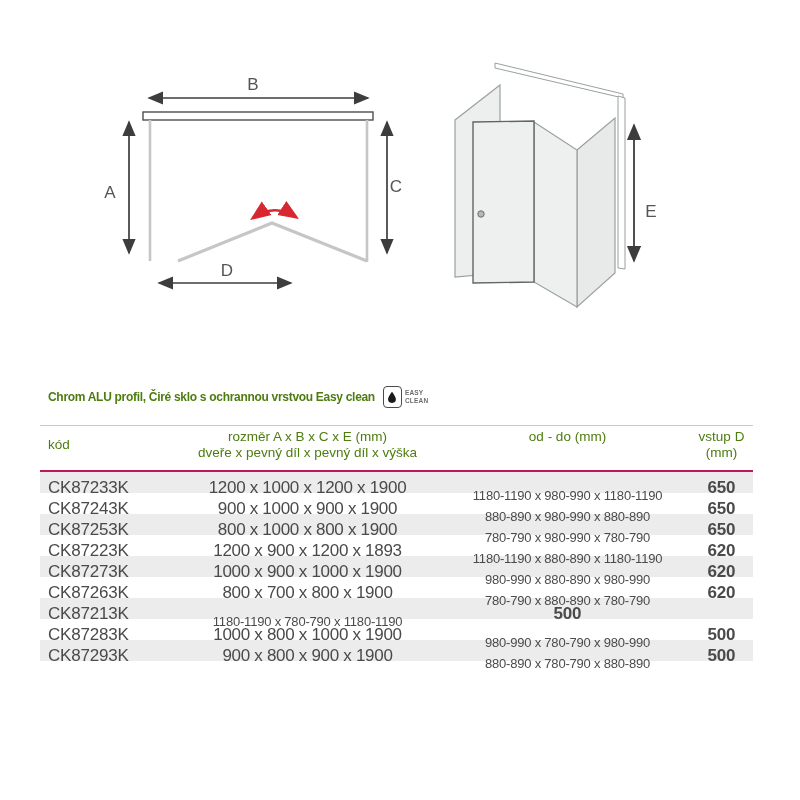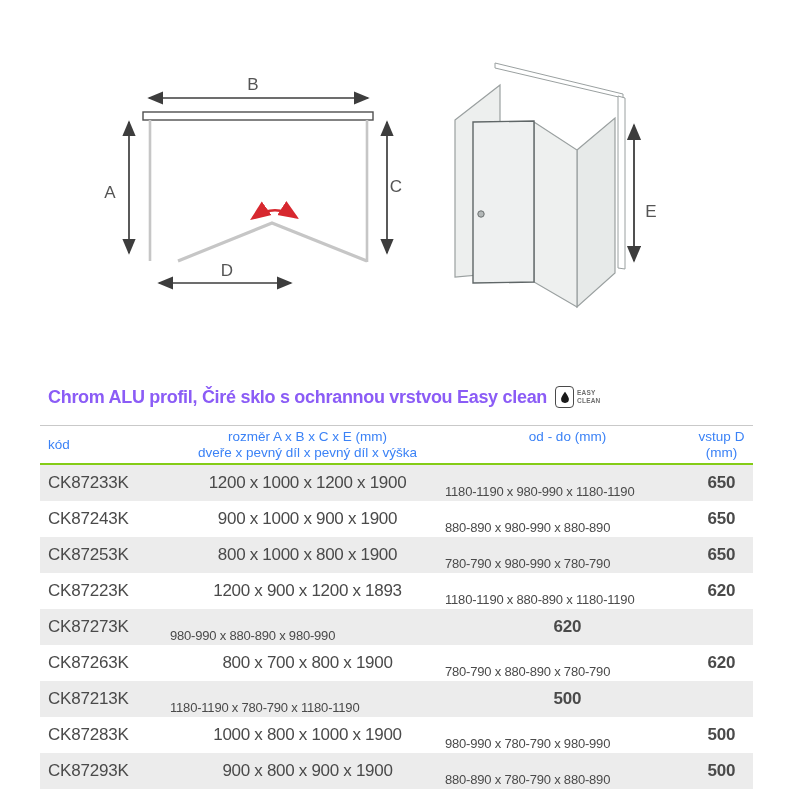--- a/index.html
+++ b/index.html
@@ -5,42 +5,42 @@
   html,body{margin:0;padding:0;}
   body{
     width:800px;height:800px;background:#ffffff;position:relative;
     font-family:"Liberation Sans",sans-serif;color:#4a4a4a;overflow:hidden;
   }
   svg text{font-family:"Liberation Sans",sans-serif;}
   .diagram-plan{position:absolute;left:95px;top:70px;}
   .diagram-3d{position:absolute;left:430px;top:45px;}
 
   .title-row{position:absolute;left:48px;top:386px;display:flex;align-items:center;gap:8px;}
-  .page-title{font-size:18px;font-weight:bold;color:#8b5cf6;letter-spacing:-0.3px;white-space:nowrap;}
+  .page-title{font-size:12px;font-weight:bold;color:#4d7c0f;letter-spacing:-0.3px;white-space:nowrap;}
   .badge{display:flex;align-items:center;gap:3px;}
   .badge-box{width:17px;height:20px;border:1.6px solid #4a4a4a;border-radius:4px;
     display:flex;align-items:center;justify-content:center;background:#fff;}
   .badge-text{font-size:6.5px;line-height:1.2;color:#6e6e6e;font-weight:bold;letter-spacing:0.2px;}
 
   .spec-table{position:absolute;left:40px;top:425px;width:713px;}
   .thead{
     display:grid;grid-template-columns:130px 275px 245px 63px;
-    border-top:1px solid #c9c9c9;border-bottom:2px solid #84cc16;
-    padding:3px 0 2px 0;color:#3b82f6;font-size:13.5px;line-height:16px;
+    border-top:1px solid #c9c9c9;border-bottom:2px solid #be185d;
+    padding:3px 0 9px 0;color:#4d7c0f;font-size:13.5px;line-height:16px;
   }
   .th{text-align:center;}
   .th-code{text-align:left;padding-left:8px;display:flex;align-items:center;}
   .tbody .trow{
     display:grid;grid-template-columns:130px 275px 245px 63px;
-    height:36px;align-items:center;
+    height:21px;align-items:center;
   }
   .tbody .trow:nth-child(odd){background:#ececec;}
   .td-code{font-size:17px;padding-left:8px;letter-spacing:-0.2px;}
   .td-dim{font-size:17px;text-align:center;letter-spacing:-0.3px;}
-  .td-adj{font-size:13px;text-align:left;letter-spacing:-0.2px;margin-top:16px;}
+  .td-adj{font-size:13px;text-align:center;letter-spacing:-0.2px;margin-top:16px;}
   .td-entry{font-size:17px;text-align:center;letter-spacing:-0.2px;font-weight:bold;}
 </style>
 </head>
 <body>
 
 <svg class="diagram-plan" width="310" height="230" viewBox="0 0 310 230">
   <defs>
     <marker id="ah" markerWidth="11" markerHeight="9" refX="8.5" refY="4" orient="auto-start-reverse">
       <path d="M0,0 L9.5,4 L0,8 z" fill="#3d3d3d"></path>
     </marker>
@@ -149,20 +149,21 @@
       <div class="td-entry">650</div>
     </div>
     <div class="trow">
       <div class="td-code">CK87223K</div>
       <div class="td-dim">1200 x 900 x 1200 x 1893</div>
       <div class="td-adj">1180-1190 x 880-890 x 1180-1190</div>
       <div class="td-entry">620</div>
     </div>
     <div class="trow">
       <div class="td-code">CK87273K</div>
+      <div class="td-dim">1000 x 900 x 1000 x 1900</div>
       <div class="td-adj">980-990 x 880-890 x 980-990</div>
       <div class="td-entry">620</div>
     </div>
     <div class="trow">
       <div class="td-code">CK87263K</div>
       <div class="td-dim">800 x 700 x 800 x 1900</div>
       <div class="td-adj">780-790 x 880-890 x 780-790</div>
       <div class="td-entry">620</div>
     </div>
     <div class="trow">

